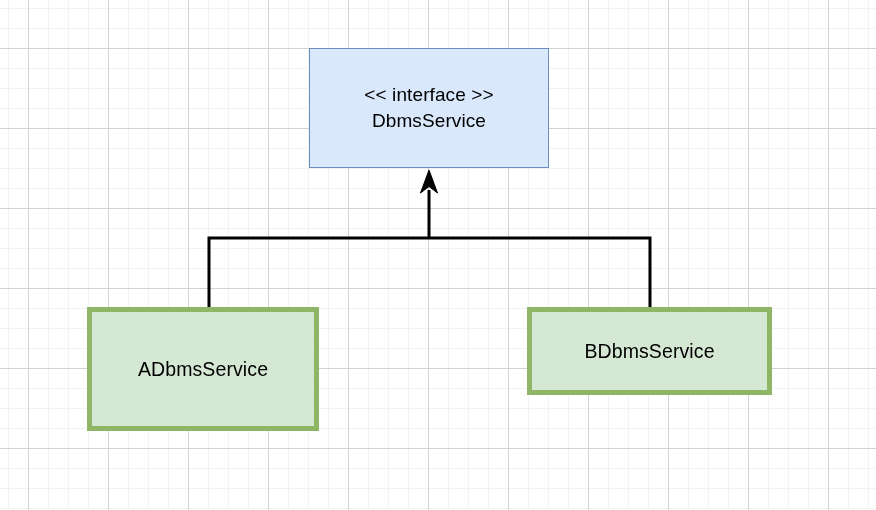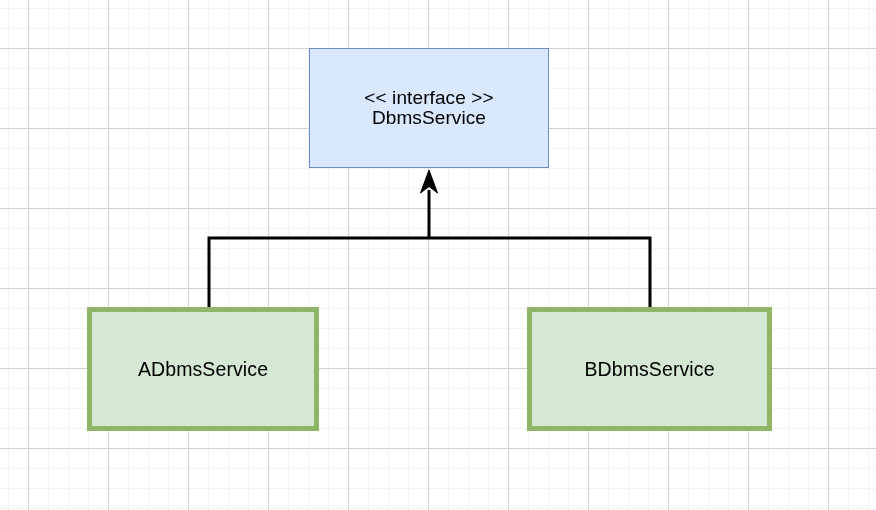--- a/index.html
+++ b/index.html
@@ -54,21 +54,21 @@
   }
 
   .node-impl {
     background: #d5e8d4;
     border: 5px solid #8fb566;
   }
 
   .node-label {
     color: #000000;
     font-size: 19px;
-    line-height: 20px;
+    line-height: 26px;
     letter-spacing: 0.1px;
     white-space: pre-line;
     text-align: center;
   }
 
   .node-impl .node-label {
     font-size: 19.5px;
   }
 </style>
 </head>
@@ -87,17 +87,17 @@
 
   <div class="node node-interface" style="left:309px; top:48px; width:240px; height:120px;">
     <div class="node-label">&lt;&lt; interface &gt;&gt;
 DbmsService</div>
   </div>
 
   <div class="node node-impl" style="left:87px; top:307px; width:232px; height:124px;">
     <div class="node-label">ADbmsService</div>
   </div>
 
-  <div class="node node-impl" style="left:527px; top:307px; width:245px; height:124px;">
+  <div class="node node-impl" style="left:527px; top:307px; width:245px; height:88px;">
     <div class="node-label">BDbmsService</div>
   </div>
 
 </div>
 
 </body></html>

